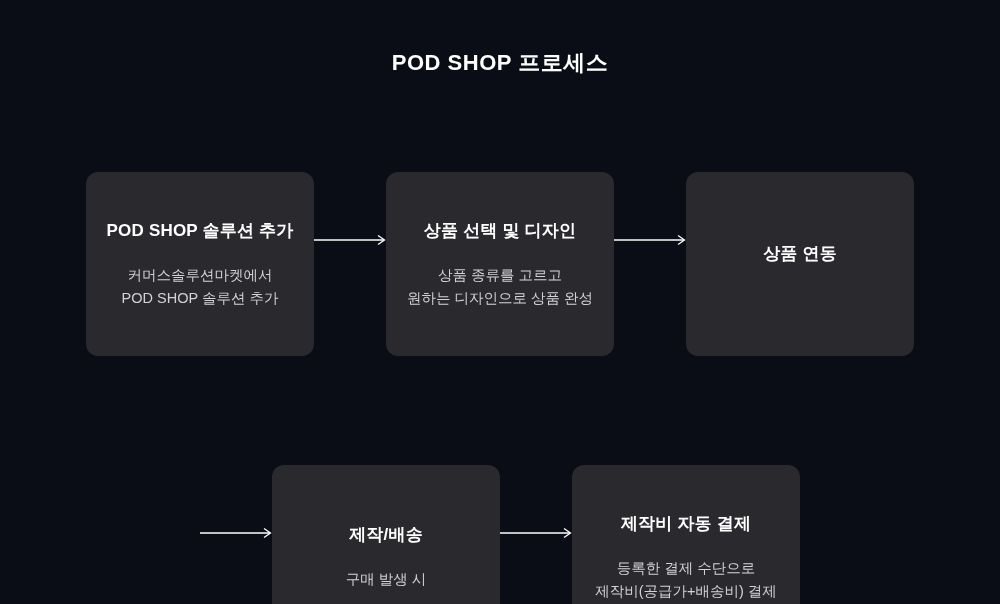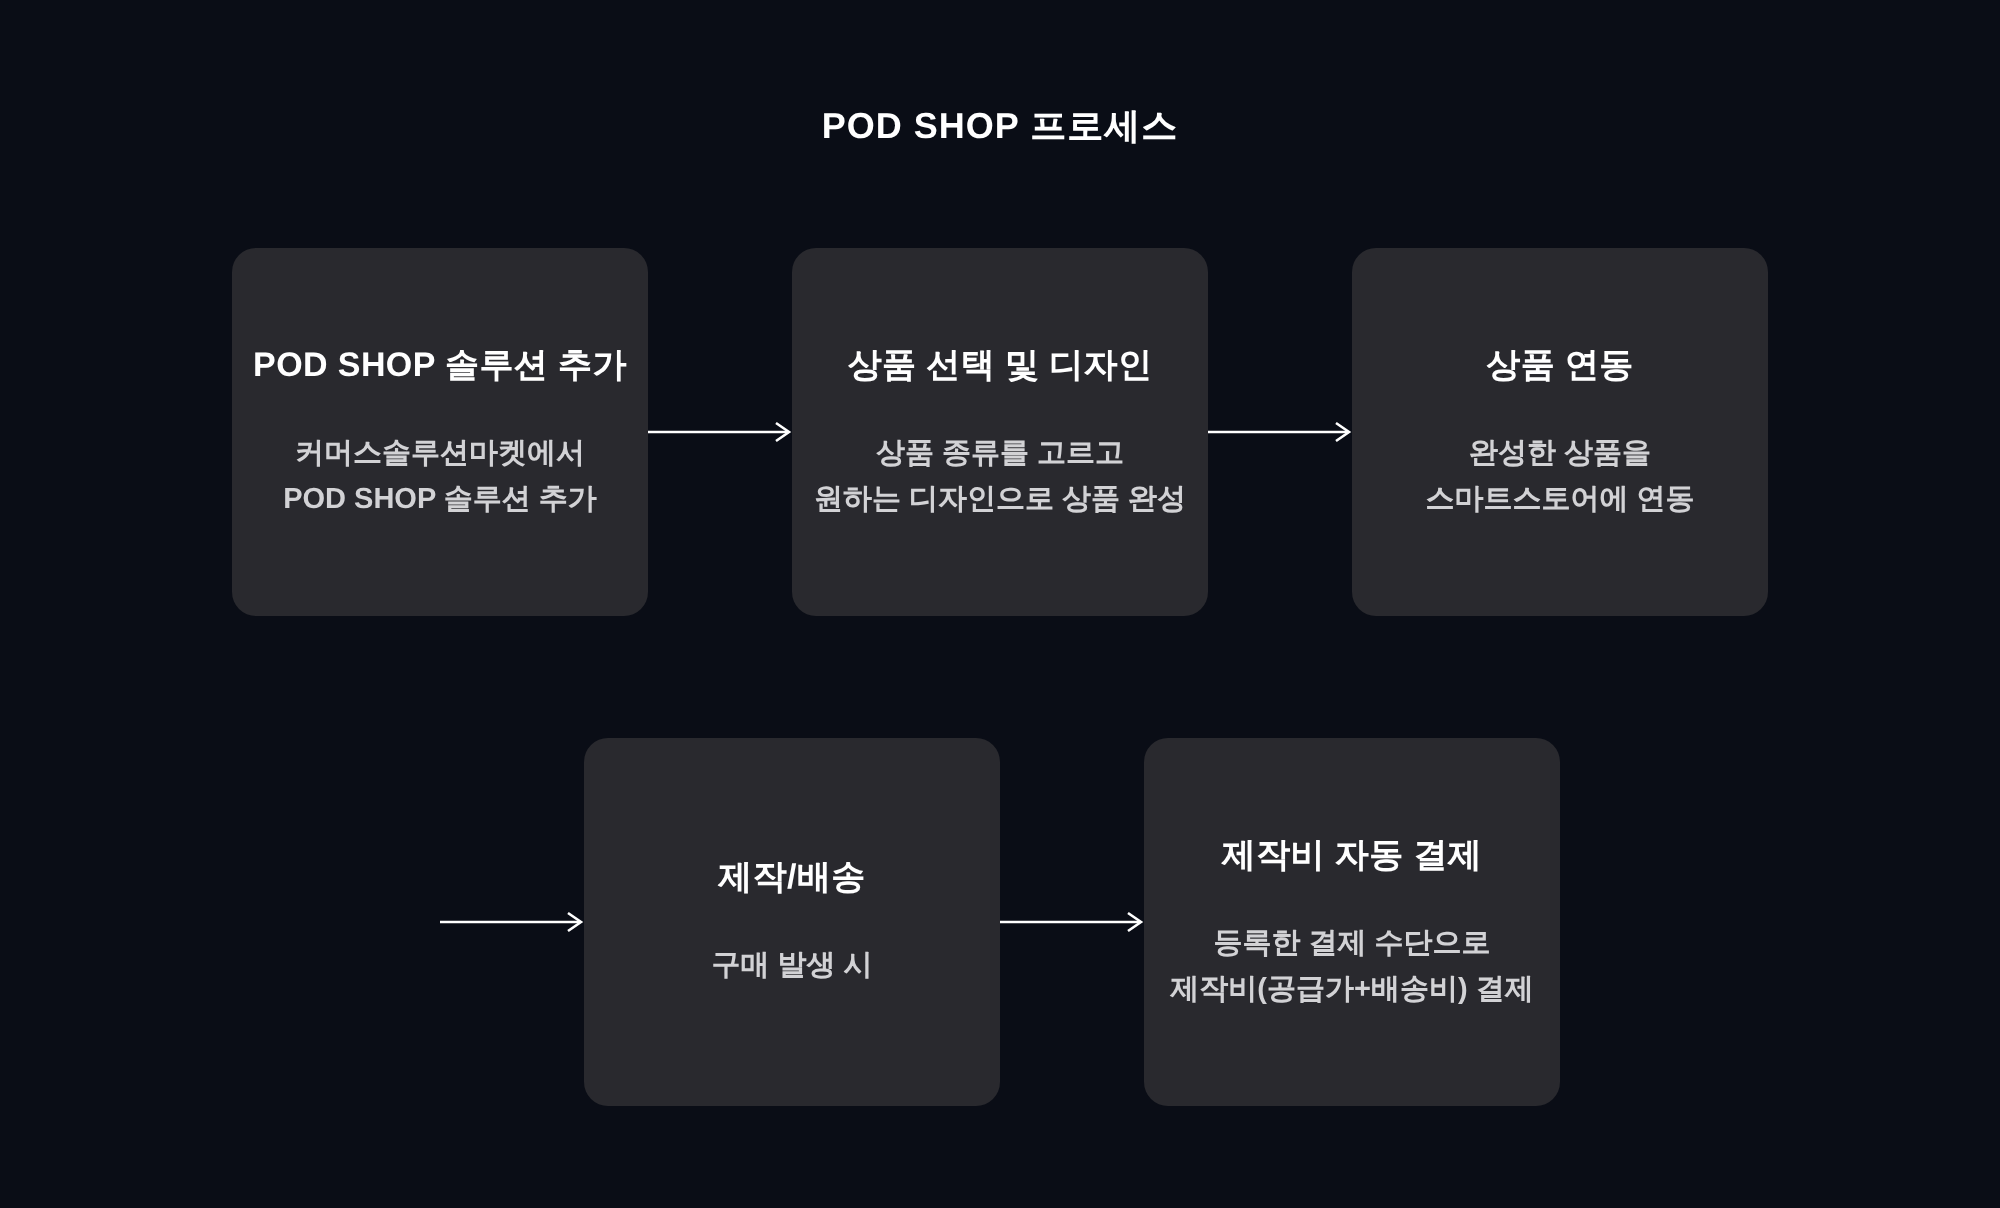--- a/index.html
+++ b/index.html
@@ -17,51 +17,52 @@
     overflow:hidden;
   }
   .page{
     width:100%;height:100%;
     box-sizing:border-box;
     padding-top:48px;
     display:flex;flex-direction:column;align-items:center;
   }
   .page-title{
     margin:0 0 46px 0;
-    font-size:18px;
+    font-size:22px;
     font-weight:700;
     color:var(--heading);
     letter-spacing:0.5px;
     line-height:30px;
     text-align:center;
   }
   .rows{display:flex;flex-direction:column;gap:61px;}
   .row{display:flex;align-items:center;justify-content:center;}
   .card{
-    width:208px;height:184px;
+    width:228px;height:184px;
     background:var(--card);
     border-radius:12px;
     display:flex;flex-direction:column;
     align-items:center;justify-content:center;
     text-align:center;
     box-sizing:border-box;
     padding:0 8px;
+    margin-top:48px;
   }
   .card-title{
     color:var(--heading);
     font-size:17px;
     font-weight:700;
     margin-bottom:22px;
     letter-spacing:0.2px;
   }
   .card-line{
     color:var(--body-text);
     font-size:14.5px;
     line-height:23px;
-    font-weight:700;
+    font-weight:400;
   }
   .arrow{
     width:72px;
     flex-shrink:0;
     display:flex;align-items:center;justify-content:center;
   }
   .arrow svg{display:block;}
 </style>
 </head>
 <body>
@@ -97,24 +98,20 @@
 
       <div class="arrow">
         <svg width="72" height="12" viewBox="0 0 72 12" aria-hidden="true">
           <line x1="0" y1="6" x2="70" y2="6" stroke="#ffffff" stroke-width="1.3"></line>
           <path d="M64,1.5 L70.5,6 L64,10.5" fill="none" stroke="#ffffff" stroke-width="1.3"></path>
         </svg>
       </div>
 
       <div class="card">
         <div class="card-title">상품 연동</div>
-        <div class="card-body">
-          <div class="card-line">완성한 상품을</div>
-          <div class="card-line">스마트스토어에 연동</div>
-        </div>
       </div>
     </div>
 
     <div class="row">
 
       <div class="arrow">
         <svg width="72" height="12" viewBox="0 0 72 12" aria-hidden="true">
           <line x1="0" y1="6" x2="70" y2="6" stroke="#ffffff" stroke-width="1.3"></line>
           <path d="M64,1.5 L70.5,6 L64,10.5" fill="none" stroke="#ffffff" stroke-width="1.3"></path>
         </svg>

